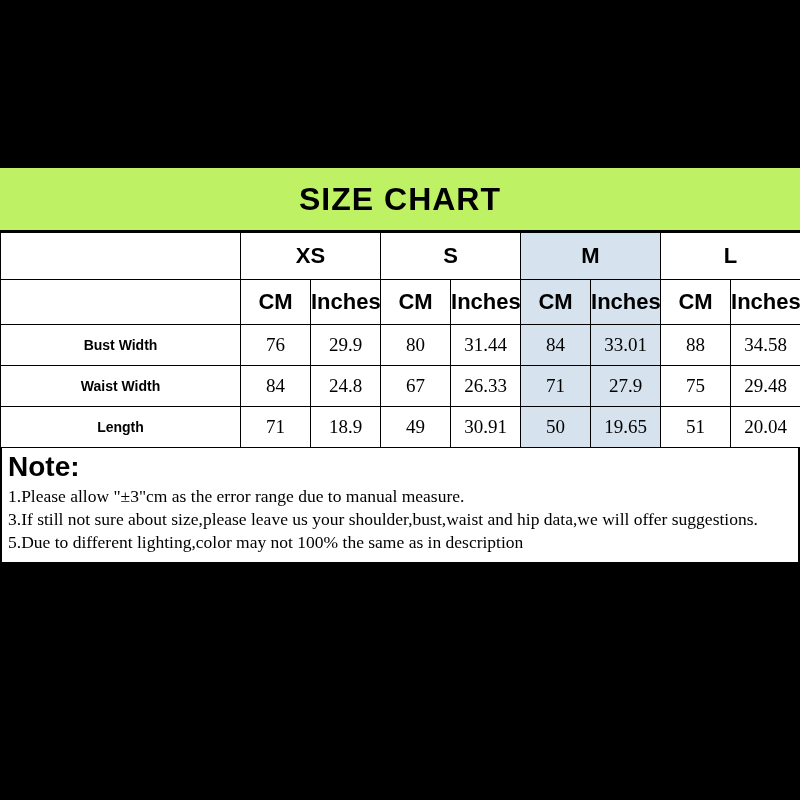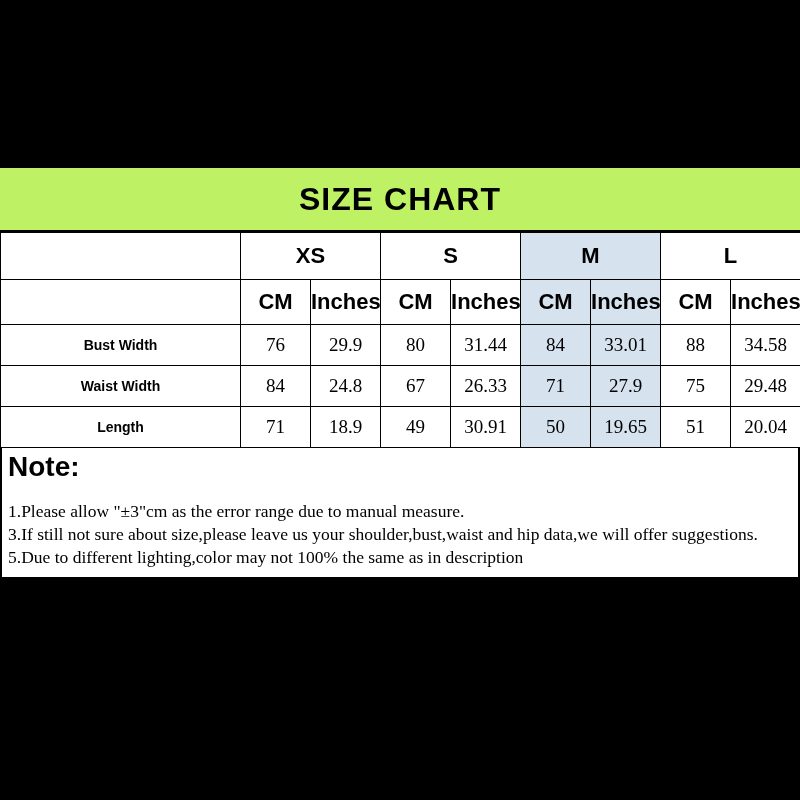--- a/index.html
+++ b/index.html
@@ -91,21 +91,21 @@
     box-sizing: border-box;
     padding: 4px 6px 8px 6px;
     background: #ffffff;
     width: 800px;
   }
   .note-title {
     font-size: 28px;
     font-weight: bold;
     color: #000000;
     line-height: 1.1;
-    margin-bottom: 17px;
+    margin-bottom: 2px;
     font-family: "Liberation Sans", sans-serif;
   }
   .note-line {
     font-size: 17.5px;
     color: #000000;
     line-height: 1.32;
     font-family: "Liberation Serif", serif;
     white-space: pre-wrap;
   }
 </style>

